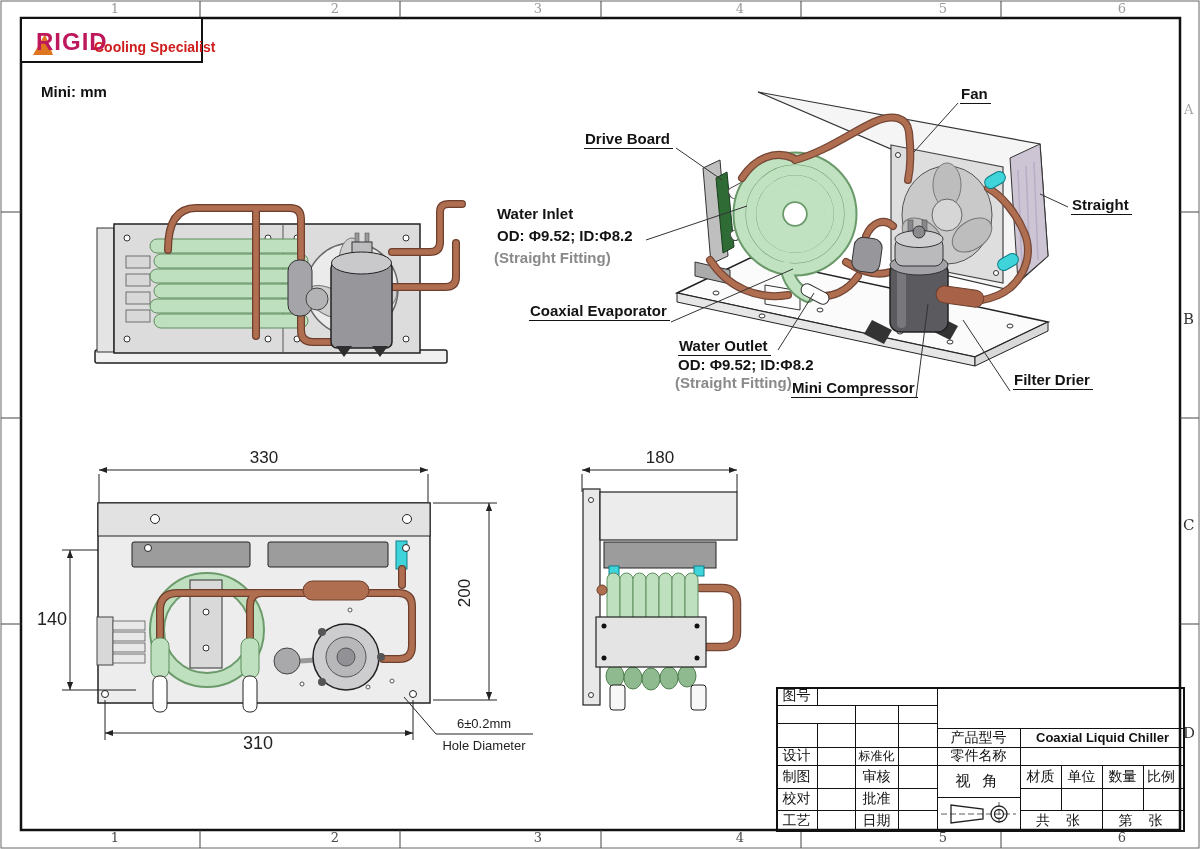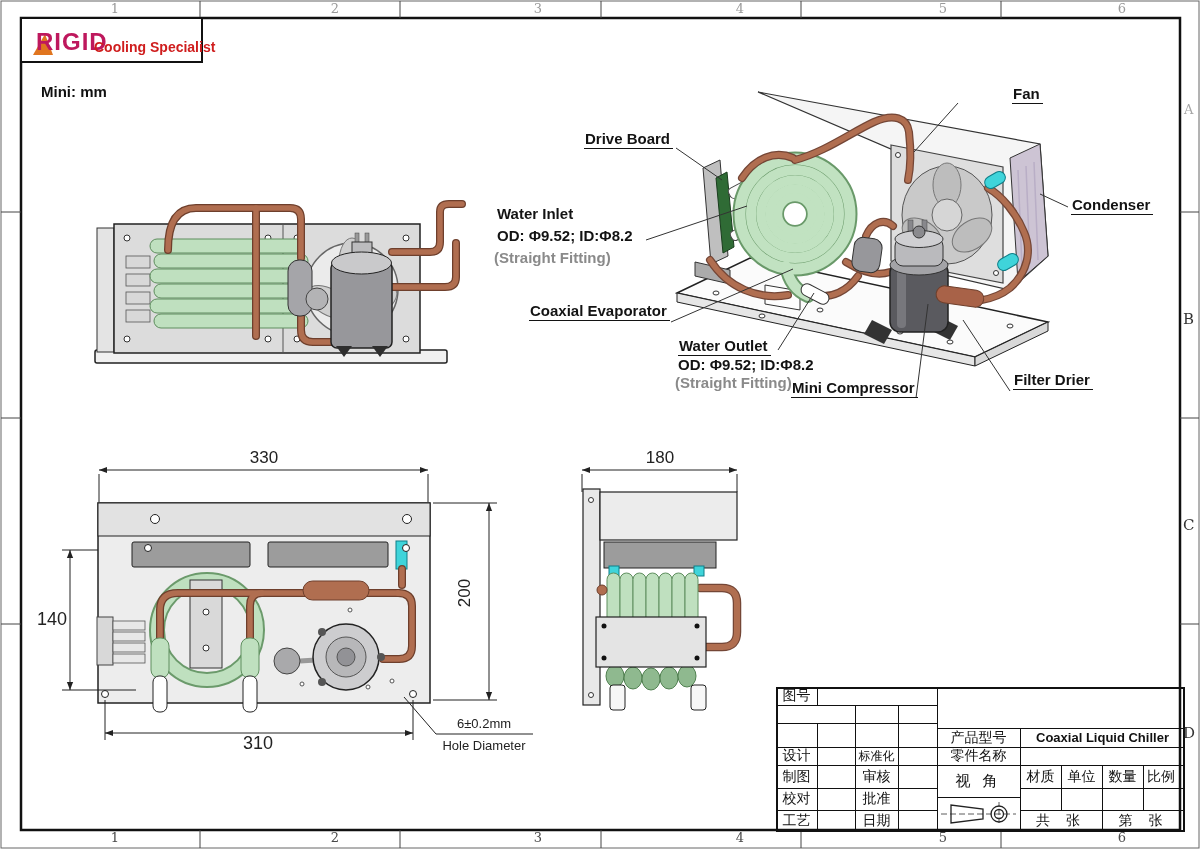--- a/index.html
+++ b/index.html
@@ -397,22 +397,22 @@
 <span class="abs mrow lt" style="left:1184px;top:102px">A</span>
 <span class="abs mrow" style="left:1183px;top:310px">B</span>
 <span class="abs mrow" style="left:1183px;top:516px">C</span>
 <span class="abs mrow" style="left:1183px;top:724px">D</span>
 
 <span class="abs brand" style="left:36px;top:28px">RIGID</span>
 <span class="abs tagline" style="left:94px;top:39px">Cooling Specialist</span>
 <span class="abs unit" style="left:41px;top:83px">Mini: mm</span>
 
 <span class="abs lbl u" style="left:584px;top:130px">Drive Board</span>
-<span class="abs lbl u" style="left:1012px;top:85px">Fan</span>
-<span class="abs lbl u" style="left:1071px;top:196px">Condenser</span>
+<span class="abs lbl u" style="left:960px;top:85px">Fan</span>
+<span class="abs lbl u" style="left:1071px;top:196px">Straight</span>
 <span class="abs lbl" style="left:497px;top:205px">Water Inlet</span>
 <span class="abs lbl" style="left:497px;top:227px">OD: Φ9.52; ID:Φ8.2</span>
 <span class="abs lbl gray" style="left:494px;top:249px">(Straight Fitting)</span>
 <span class="abs lbl u" style="left:529px;top:302px">Coaxial Evaporator</span>
 <span class="abs lbl u" style="left:678px;top:337px">Water Outlet</span>
 <span class="abs lbl" style="left:678px;top:356px">OD: Φ9.52; ID:Φ8.2</span>
 <span class="abs lbl gray" style="left:675px;top:374px">(Straight Fitting)</span>
 <span class="abs lbl u" style="left:791px;top:379px">Mini Compressor</span>
 <span class="abs lbl u" style="left:1013px;top:371px">Filter Drier</span>
 

